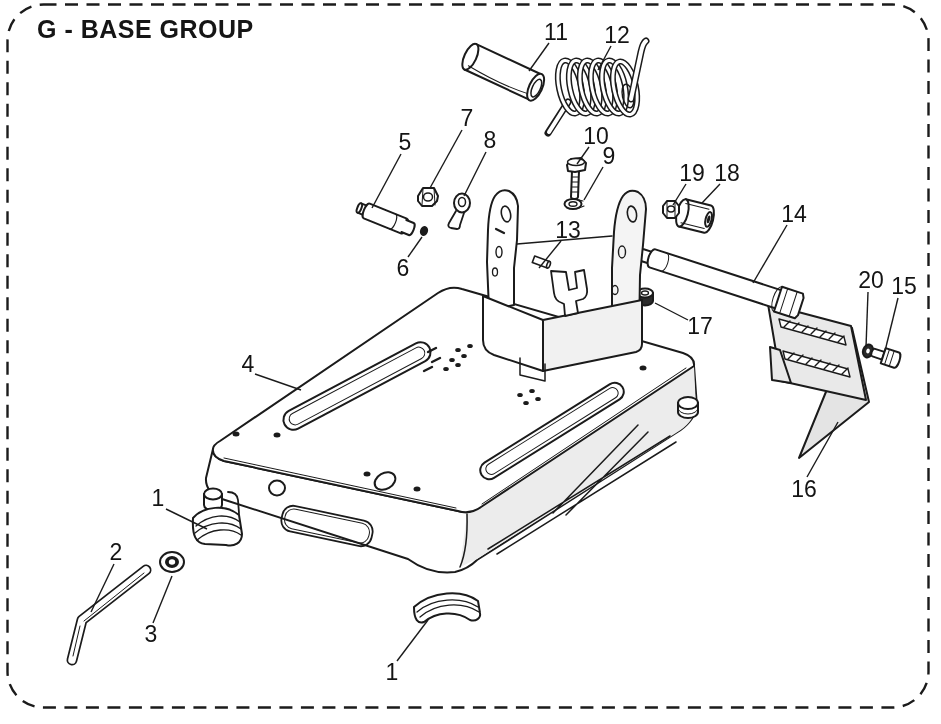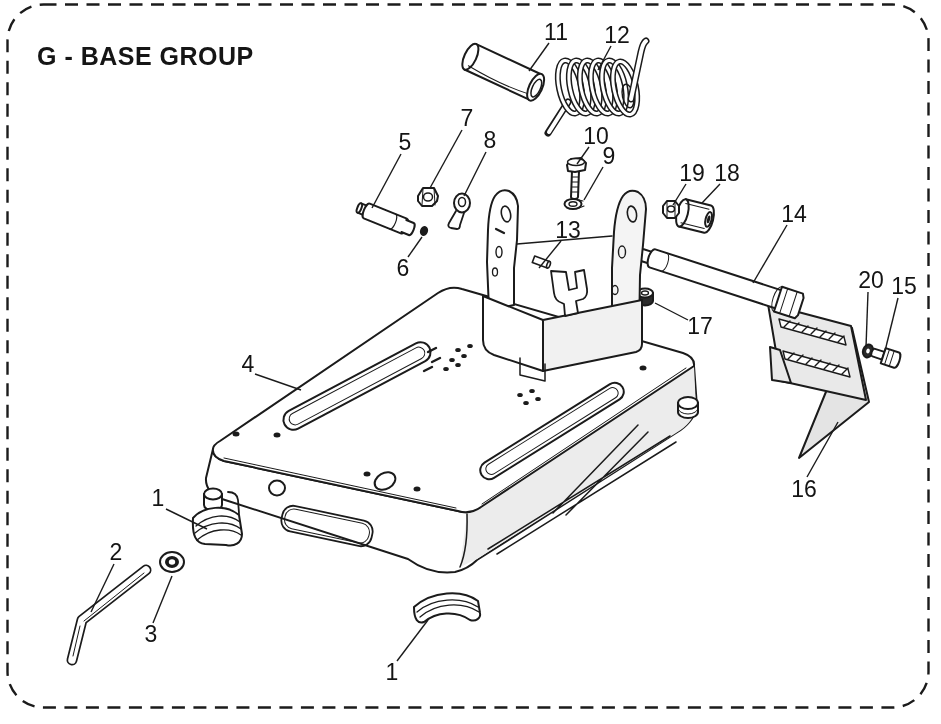--- a/index.html
+++ b/index.html
@@ -1,18 +1,18 @@
 <!DOCTYPE html>
 <html><head>
 <meta charset="utf-8">
 <style>
   html,body{margin:0;padding:0;background:#ffffff;}
   .page{position:relative;width:941px;height:724px;background:#ffffff;overflow:hidden;
         font-family:"Liberation Sans", sans-serif;}
-  .title{position:absolute;left:37px;top:42px;font-size:25px;font-weight:600;
+  .title{position:absolute;left:37px;top:15px;font-size:25px;font-weight:600;
          letter-spacing:0.5px;color:#151515;white-space:nowrap;}
   svg{position:absolute;left:0;top:0;}
   .callout-text{font-family:"Liberation Sans", sans-serif;font-weight:400;}
 </style>
 </head>
 <body>
 
 <div class="page">
   <div class="title">G - BASE GROUP</div>
 

